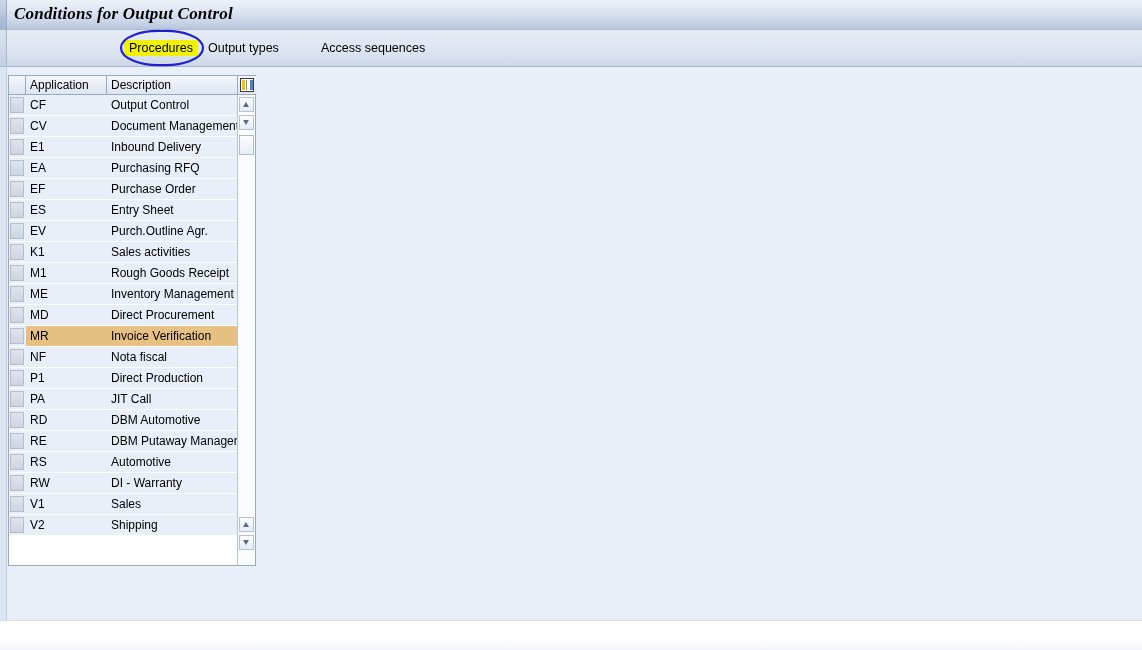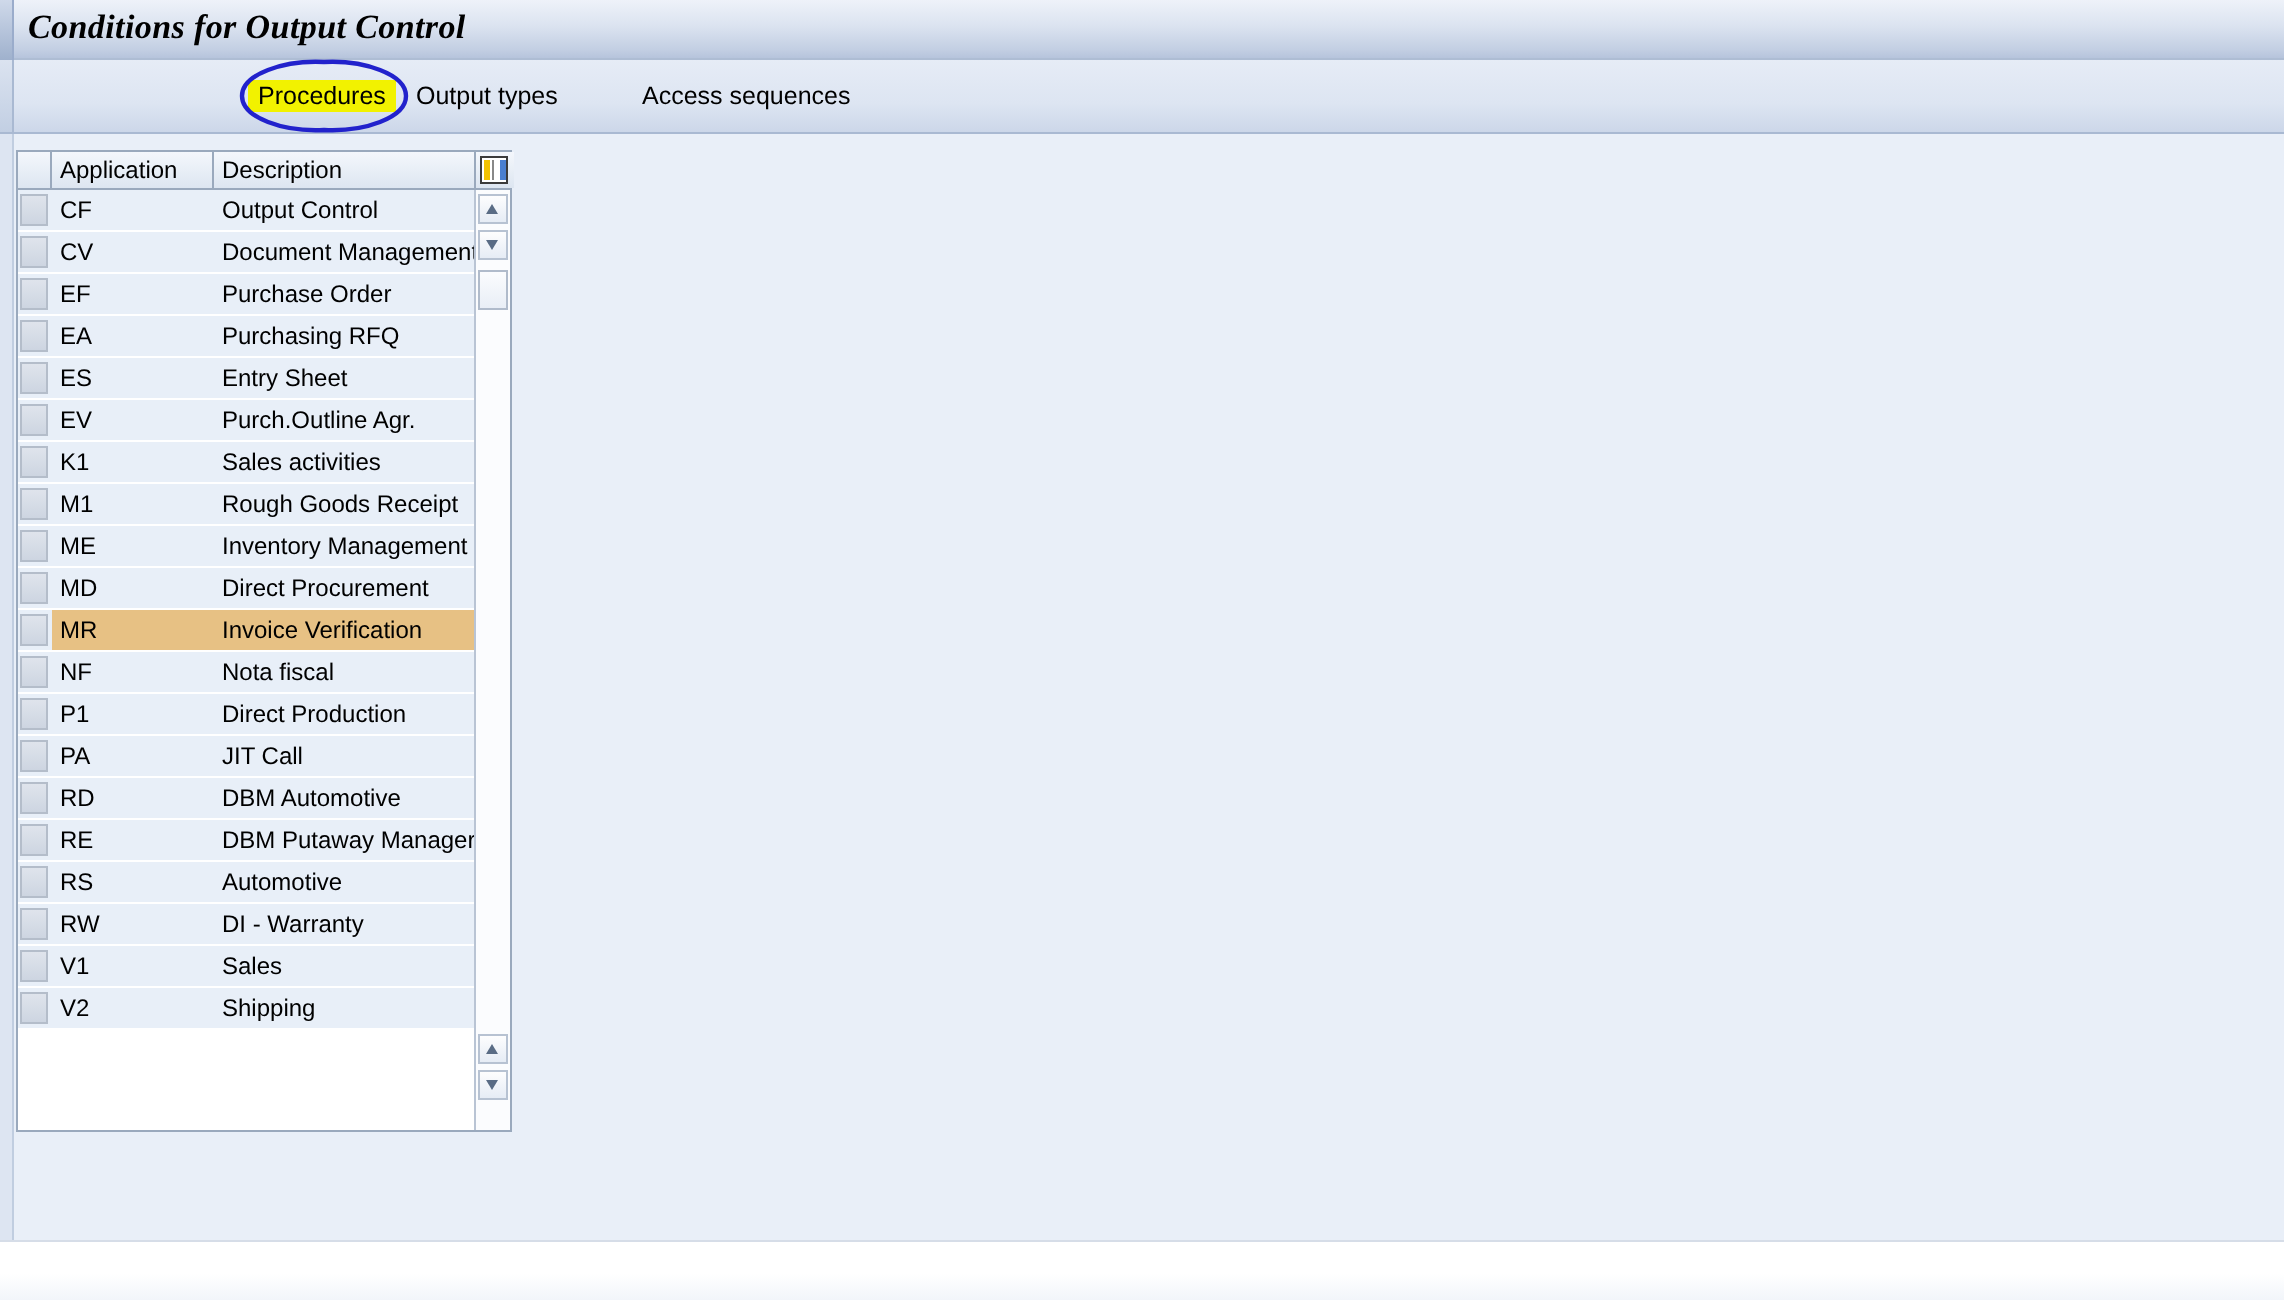--- a/index.html
+++ b/index.html
@@ -326,27 +326,32 @@
             <div class="cell-app">CF</div>
             <div class="cell-desc">Output Control</div>
           </div>
           <div class="row">
             <div class="cell-sel"></div>
             <div class="cell-app">CV</div>
             <div class="cell-desc">Document Management</div>
           </div>
           <div class="row">
             <div class="cell-sel"></div>
+            <div class="cell-app">E1</div>
+            <div class="cell-desc">Inbound Delivery</div>
+          </div>
+          <div class="row">
+            <div class="cell-sel"></div>
+            <div class="cell-app">EA</div>
+            <div class="cell-desc">Purchasing RFQ</div>
+          </div>
+          <div class="row">
+            <div class="cell-sel"></div>
             <div class="cell-app">EF</div>
             <div class="cell-desc">Purchase Order</div>
-          </div>
-          <div class="row">
-            <div class="cell-sel"></div>
-            <div class="cell-app">EA</div>
-            <div class="cell-desc">Purchasing RFQ</div>
           </div>
           <div class="row">
             <div class="cell-sel"></div>
             <div class="cell-app">ES</div>
             <div class="cell-desc">Entry Sheet</div>
           </div>
           <div class="row">
             <div class="cell-sel"></div>
             <div class="cell-app">EV</div>
             <div class="cell-desc">Purch.Outline Agr.</div>

